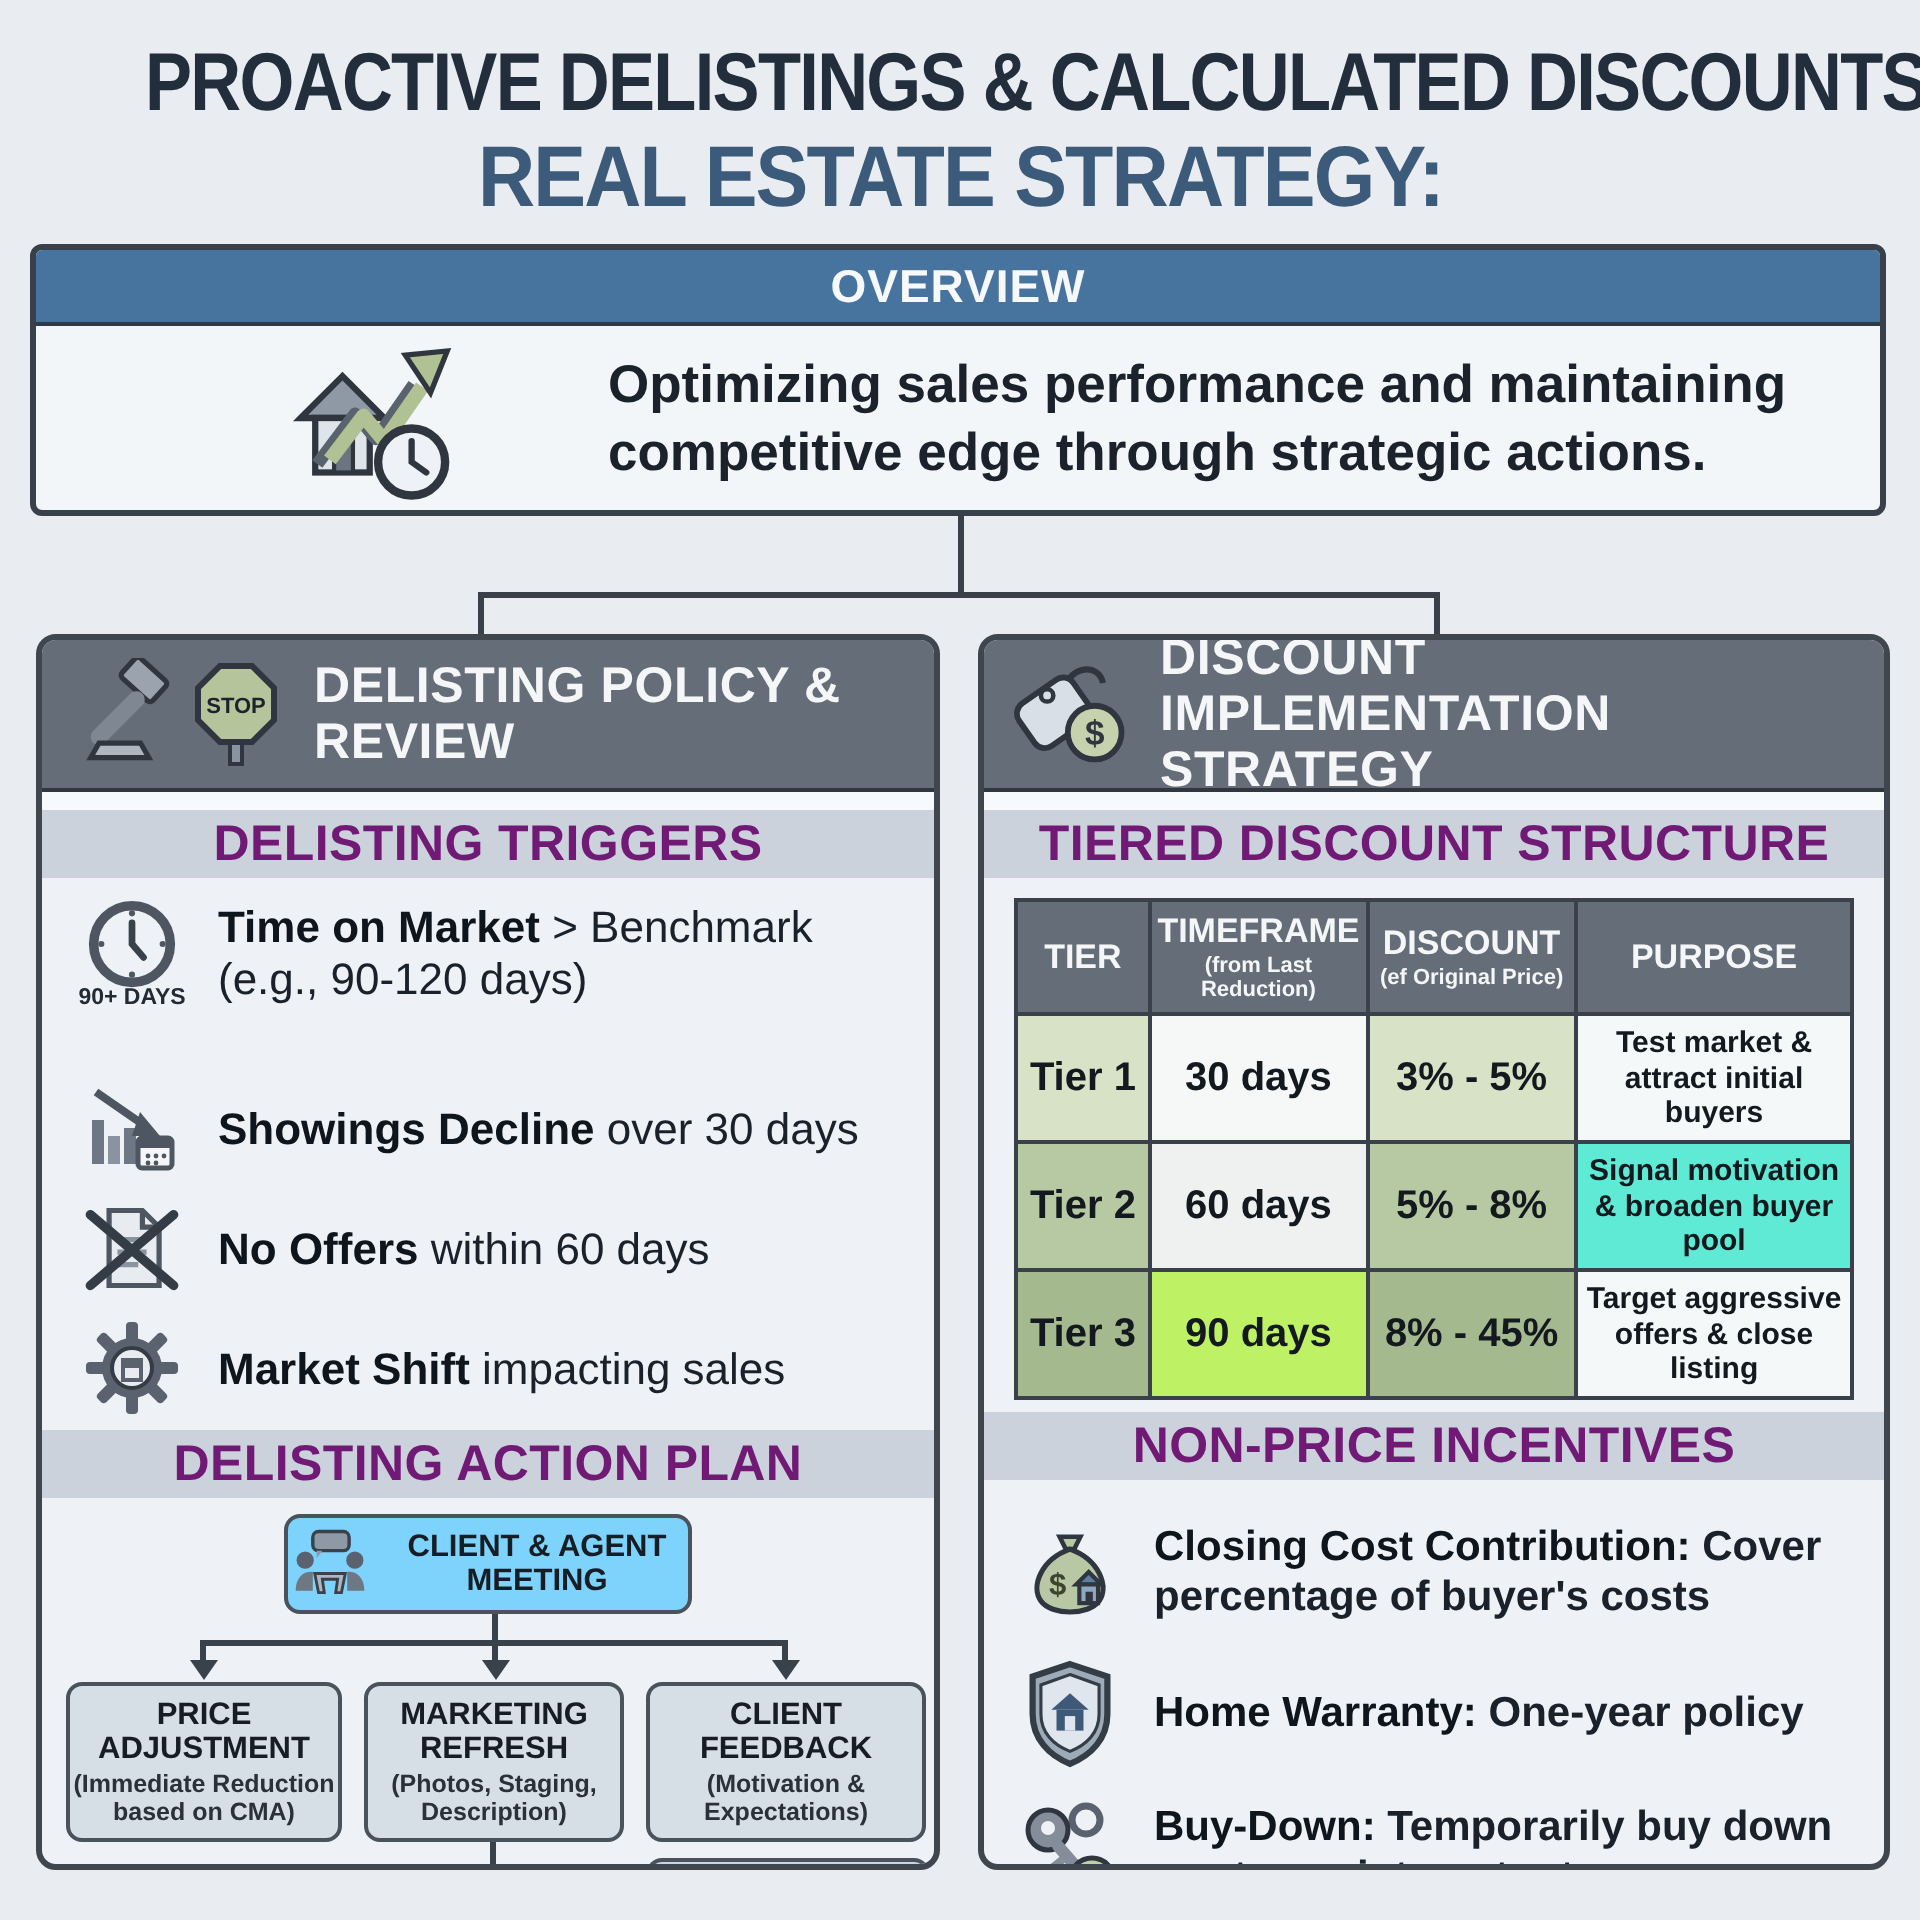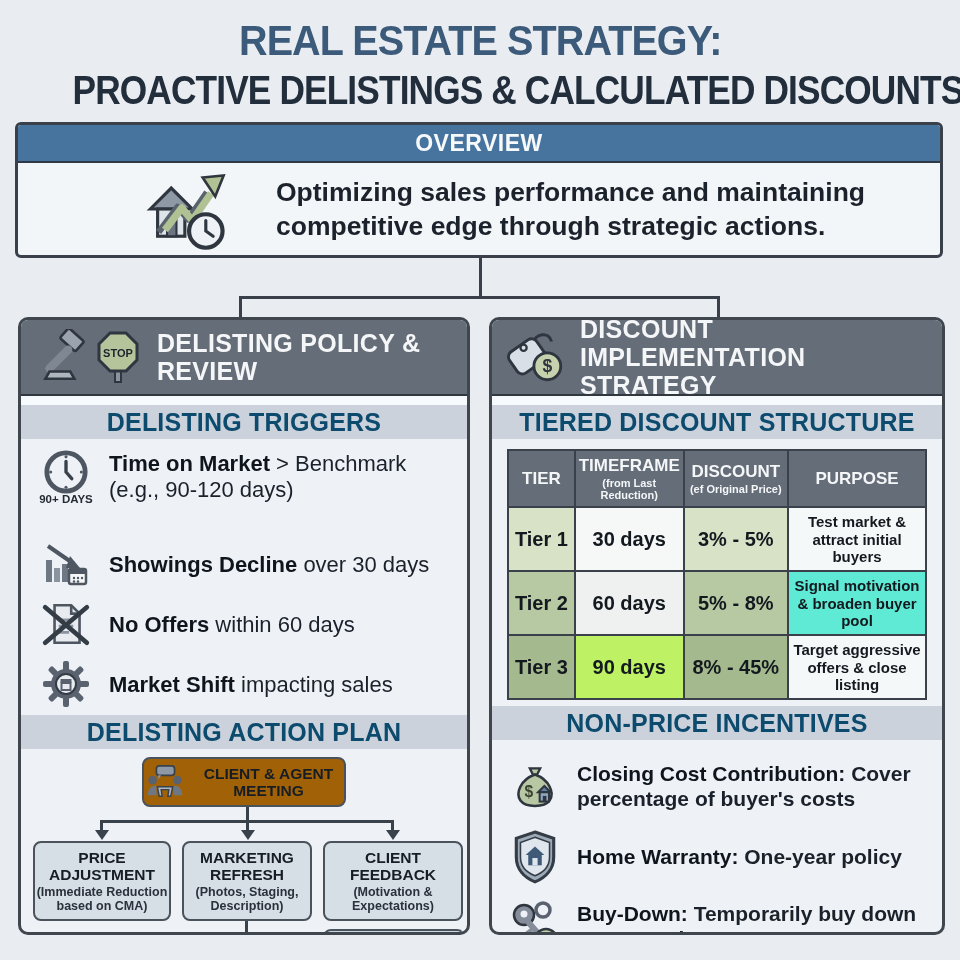--- a/index.html
+++ b/index.html
@@ -13,54 +13,54 @@
                  letter-spacing:-1px; transform:scaleX(.92); white-space:nowrap; }
   .title-line2 { display:inline-block; font-size:41px; font-weight:bold; color:#222e3c;
                  letter-spacing:-1px; transform:scaleX(.86); white-space:nowrap; margin-top:2px; }
 
   
   .overview { position:absolute; top:122px; left:15px; width:928px; height:136px;
               border:3px solid #39404a; border-radius:6px; background:#f3f6f9; overflow:hidden; }
   .overview-header { height:38px; background:#47749f; color:#f6f8fa; font-weight:bold;
                      font-size:23px; text-align:center; line-height:37px; letter-spacing:.5px;
                      border-bottom:2.5px solid #2f3a46; }
-  .overview-body { display:flex; align-items:center; padding-left:126px; gap:44px; height:92px; }
+  .overview-body { display:flex; align-items:center; padding-left:126px; gap:72px; height:92px; }
   .overview-text { font-size:26.5px; font-weight:bold; color:#1b222b; line-height:1.3; width:640px; }
 
   
   .line { position:absolute; background:#39404a; }
 
   
   .panel { position:absolute; top:317px; height:618px; border:3px solid #3f464e;
            border-radius:10px; background:#eef2f7; overflow:hidden; }
   .panel-left  { left:18px;  width:452px; }
   .panel-right { left:489px; width:456px; }
   .panel-header { height:76px; background:#656d78; display:flex; align-items:center;
                   padding:0 10px 0 14px; border-bottom:2.5px solid #30373f; }
   .panel-title { color:#f4f6f8; font-size:25px; font-weight:bold; line-height:1.12;
                  margin-left:12px; letter-spacing:.3px; }
   .strip { height:9px; background:#f7fafc; }
-  .band  { height:34px; background:#cbd2dc; color:#0c4a6e; font-size:25px; font-weight:bold;
+  .band  { height:34px; background:#cbd2dc; color:#701a75; font-size:25px; font-weight:bold;
            text-align:center; line-height:34px; letter-spacing:.2px; }
 
   
   .triggers { padding:10px 12px 2px 16px; }
   .trigger { display:flex; gap:14px; }
   .trigger.center { align-items:center; }
   .t-icon { width:58px; flex:none; text-align:center; }
   .t-icon-label { display:block; font-size:11.5px; font-weight:bold; color:#232a33; margin-top:-2px; }
   .t-text { font-size:22px; color:#1a212a; line-height:1.2; padding-top:2px; }
   .t-text b { color:#0f151c; }
 
   
   .flow { position:relative; height:248px; }
   .flow-box { position:absolute; background:#d6dee6; border:2.5px solid #4a525c; border-radius:8px;
               text-align:center; color:#161d25; }
   .flow-root { left:50%; transform:translateX(-50%); top:8px; width:204px; height:50px;
-               background:#a16207; display:flex; align-items:center; justify-content:center; gap:7px; }
+               background:#7dd3fc; display:flex; align-items:center; justify-content:center; gap:7px; }
   .flow-root .fr-title { font-size:15.5px; font-weight:bold; line-height:1.1; }
   .fb-title { font-size:15.5px; font-weight:bold; line-height:1.08; padding-top:7px;text-align:center; }
   .fb-sub { font-size:12.5px; font-weight:bold; color:#2a313a; line-height:1.12; margin-top:2px; }
   .flow-followup { background:#c9d6e2; }
   .flow-followup .fb-title { font-size:16px; padding-top:6px; }
   .fline { position:absolute; background:#39414b; }
   .arrow-down { position:absolute; width:0; height:0; border-left:7px solid transparent;
                 border-right:7px solid transparent; border-top:10px solid #39414b; }
 
   
@@ -84,22 +84,22 @@
   .inc-text b { color:#0f151c; }
 
   svg { display:block; margin:0 auto; }
 </style>
 </head>
 <body>
 
 <div class="canvas">
 
   <div class="title-wrap">
+    <div><span class="title-line2">PROACTIVE DELISTINGS &amp; CALCULATED DISCOUNTS</span></div>
     <div><span class="title-line1">REAL ESTATE STRATEGY:</span></div>
-    <div><span class="title-line2">PROACTIVE DELISTINGS &amp; CALCULATED DISCOUNTS</span></div>
   </div>
 
   <div class="overview">
     <div class="overview-header">OVERVIEW</div>
     <div class="overview-body">
       <span>
         <svg width="88" height="88" viewBox="0 0 84 84">
           <polygon points="6,42 26,22 46,42" fill="#8f99a6" stroke="#2f363f" stroke-width="3"></polygon>
           <rect x="13" y="42" width="26" height="26" fill="#dfe4ea" stroke="#2f363f" stroke-width="3"></rect>
           <rect x="22" y="51" width="9" height="17" fill="#6b7480" stroke="#2f363f" stroke-width="2"></rect>

